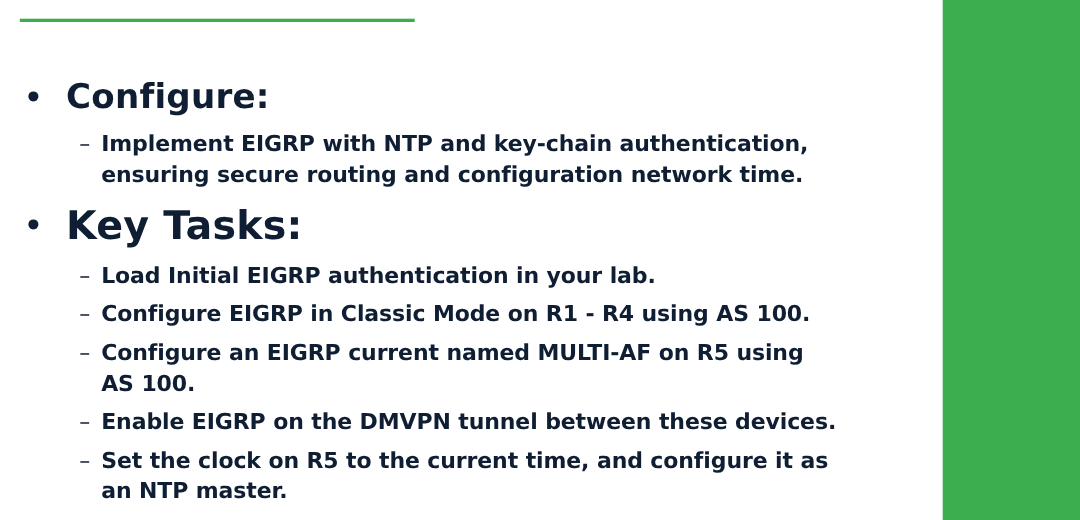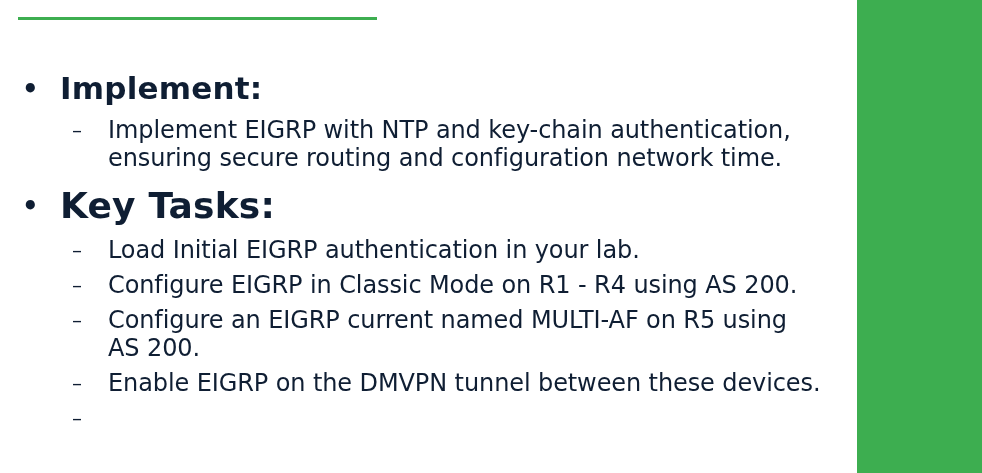--- a/index.html
+++ b/index.html
@@ -68,40 +68,40 @@
     }
     .sub-dash {
       position: absolute;
       left: 72px;
       font-size: 20px;
       font-weight: normal;
       line-height: 28px;
     }
     .sub-text {
       position: absolute;
-      left: 108px;
+      left: 92px;
       width: 740px;
-      font-size: 24px;
-      font-weight: normal;
+      font-size: 20px;
+      font-weight: bold;
       line-height: 28px;
       letter-spacing: -0.1px;
     }
   </style>
 </head>
 <body>
 
 <div class="slide">
   <div class="top-rule"></div>
   <div class="side-panel"></div>
 
   <div class="content">
 
     <div class="bullet-row" style="top:68px;">
       <span class="bullet-dot" style="top:8px;">•</span>
-      <span class="bullet-heading" style="top:0px; font-size:31px; line-height:40px;">Implement:</span>
+      <span class="bullet-heading" style="top:0px; font-size:31px; line-height:40px;">Configure:</span>
     </div>
 
     <div class="sub-row" style="top:116px;">
       <span class="sub-dash">–</span>
       <div class="sub-text">
         <div>Implement EIGRP with NTP and key-chain authentication,</div>
         <div>ensuring secure routing and configuration network time.</div>
       </div>
     </div>
 
@@ -113,39 +113,41 @@
     <div class="sub-row" style="top:236px;">
       <span class="sub-dash">–</span>
       <div class="sub-text">
         <div>Load Initial EIGRP authentication in your lab.</div>
       </div>
     </div>
 
     <div class="sub-row" style="top:271px;">
       <span class="sub-dash">–</span>
       <div class="sub-text">
-        <div>Configure EIGRP in Classic Mode on R1 - R4 using AS 200.</div>
+        <div>Configure EIGRP in Classic Mode on R1 - R4 using AS 100.</div>
       </div>
     </div>
 
     <div class="sub-row" style="top:306px;">
       <span class="sub-dash">–</span>
       <div class="sub-text">
         <div>Configure an EIGRP current named MULTI-AF on R5 using</div>
-        <div>AS 200.</div>
+        <div>AS 100.</div>
       </div>
     </div>
 
     <div class="sub-row" style="top:369px;">
       <span class="sub-dash">–</span>
       <div class="sub-text">
         <div>Enable EIGRP on the DMVPN tunnel between these devices.</div>
       </div>
     </div>
 
     <div class="sub-row" style="top:404px;">
       <span class="sub-dash">–</span>
       <div class="sub-text">
+        <div>Set the clock on R5 to the current time, and configure it as</div>
+        <div>an NTP master.</div>
       </div>
     </div>
 
   </div>
 </div>
 
 </body></html>

